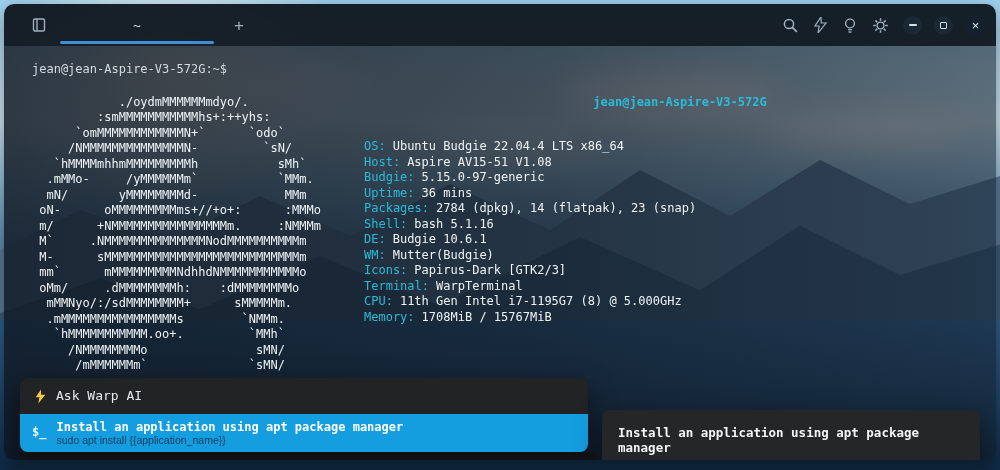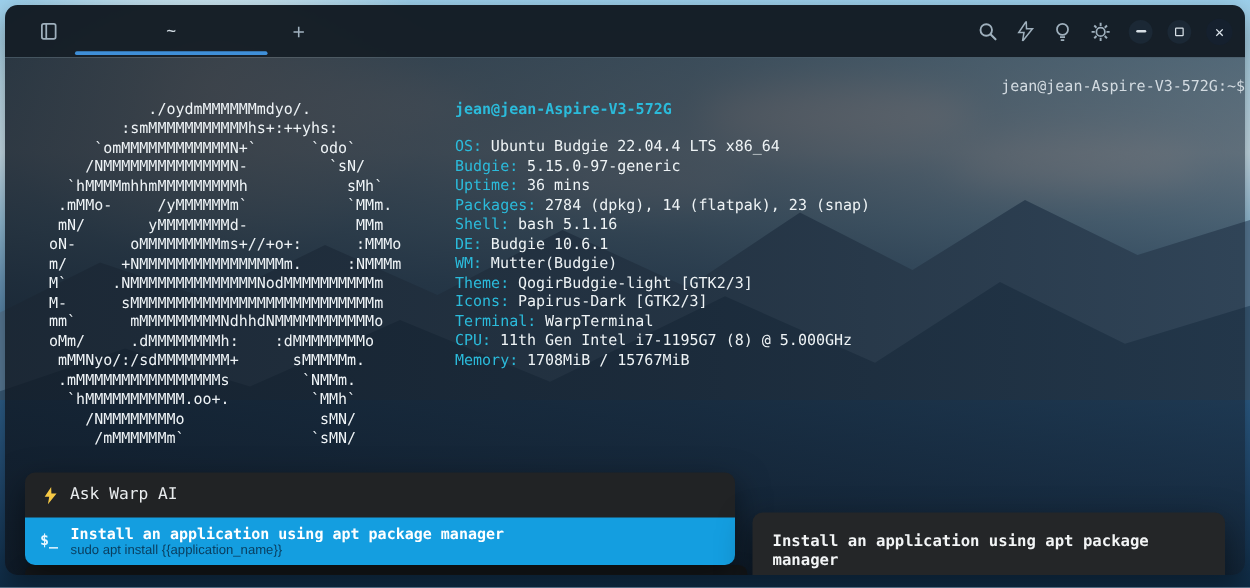--- a/index.html
+++ b/index.html
@@ -46,26 +46,26 @@
     display:flex; align-items:center; justify-content:center; cursor:pointer; margin-left:4px; }
   .win-btn.close { width:21px; height:21px; background:#15202e; color:#dfe7ee; font-size:13px; }
   .glyph-min { width:8px; height:2px; background:#d7dfe6; border-radius:1px; }
   .glyph-max { width:7px; height:7px; border:1.5px solid #d7dfe6; border-radius:1px; }
 
   
   .terminal { position:absolute; left:0; right:0; top:42px; bottom:0;
     background:linear-gradient(90deg,rgba(15,23,33,.84) 0%,rgba(16,25,36,.74) 55%,rgba(18,28,40,.60) 100%);
     font-family:"DejaVu Sans Mono",monospace; font-size:12px; line-height:15.5px;
     padding:16px 0 0 28px; color:#e8eef2; }
-  .prompt-line { color:#d3dbe1; margin-bottom:2px;text-align:right; }
+  .prompt-line { color:#d3dbe1; margin-bottom:17px; }
   .neofetch { display:flex; }
   .ascii { width:332px; font-family:"DejaVu Sans Mono",monospace; font-size:12px; line-height:15.5px;
     color:#eef3f6; white-space:pre; }
   .sysinfo { flex:1; }
-  .user-host { color:#2bbbdb; font-weight:bold; margin-bottom:15px; }
+  .user-host { color:#2bbbdb; font-weight:bold; margin-bottom:29px;text-align:center; }
   .info-row { white-space:nowrap; }
   .info-label { color:#2bbbdb; font-weight:normal; margin-right:7px; }
   .info-value { color:#eef3f5; }
 
   
   .ai-popup { position:absolute; left:16px; top:332px; width:568px; border-radius:8px;
     background:#212325; box-shadow:0 10px 26px rgba(0,0,0,.5); overflow:hidden; z-index:5; }
   .ai-header { height:36px; display:flex; align-items:center; gap:9px; padding:0 14px;
     color:#e9ecee; font-size:13px; font-family:"DejaVu Sans Mono",monospace; }
   .suggestion { height:38px; background:#149ee0; display:flex; align-items:center; gap:10px;
@@ -181,27 +181,27 @@
  oMm/     .dMMMMMMMMh:    :dMMMMMMMMo
   mMMNyo/:/sdMMMMMMMM+      sMMMMMm.
   .mMMMMMMMMMMMMMMMMs        `NMMm.
    `hMMMMMMMMMMM.oo+.         `MMh`
      /NMMMMMMMMo               sMN/
       /mMMMMMMm`              `sMN/</pre>
         <div class="sysinfo">
           <div class="user-host">jean@jean-Aspire-V3-572G</div>
           <div>
               <div class="info-row"><span class="info-label">OS:</span><span class="info-value">Ubuntu Budgie 22.04.4 LTS x86_64</span></div>
+              <div class="info-row"><span class="info-label">Host:</span><span class="info-value">Aspire AV15-51 V1.08</span></div>
               <div class="info-row"><span class="info-label">Budgie:</span><span class="info-value">5.15.0-97-generic</span></div>
               <div class="info-row"><span class="info-label">Uptime:</span><span class="info-value">36 mins</span></div>
               <div class="info-row"><span class="info-label">Packages:</span><span class="info-value">2784 (dpkg), 14 (flatpak), 23 (snap)</span></div>
               <div class="info-row"><span class="info-label">Shell:</span><span class="info-value">bash 5.1.16</span></div>
               <div class="info-row"><span class="info-label">DE:</span><span class="info-value">Budgie 10.6.1</span></div>
               <div class="info-row"><span class="info-label">WM:</span><span class="info-value">Mutter(Budgie)</span></div>
-              <div class="info-row"><span class="info-label">Theme:</span><span class="info-value">QogirBudgie-light [GTK2/3]</span></div>
               <div class="info-row"><span class="info-label">Icons:</span><span class="info-value">Papirus-Dark [GTK2/3]</span></div>
               <div class="info-row"><span class="info-label">Terminal:</span><span class="info-value">WarpTerminal</span></div>
               <div class="info-row"><span class="info-label">CPU:</span><span class="info-value">11th Gen Intel i7-1195G7 (8) @ 5.000GHz</span></div>
               <div class="info-row"><span class="info-label">Memory:</span><span class="info-value">1708MiB / 15767MiB</span></div>
             </div>
         </div>
       </div>
 
       <div class="ai-popup">
         <div class="ai-header">

